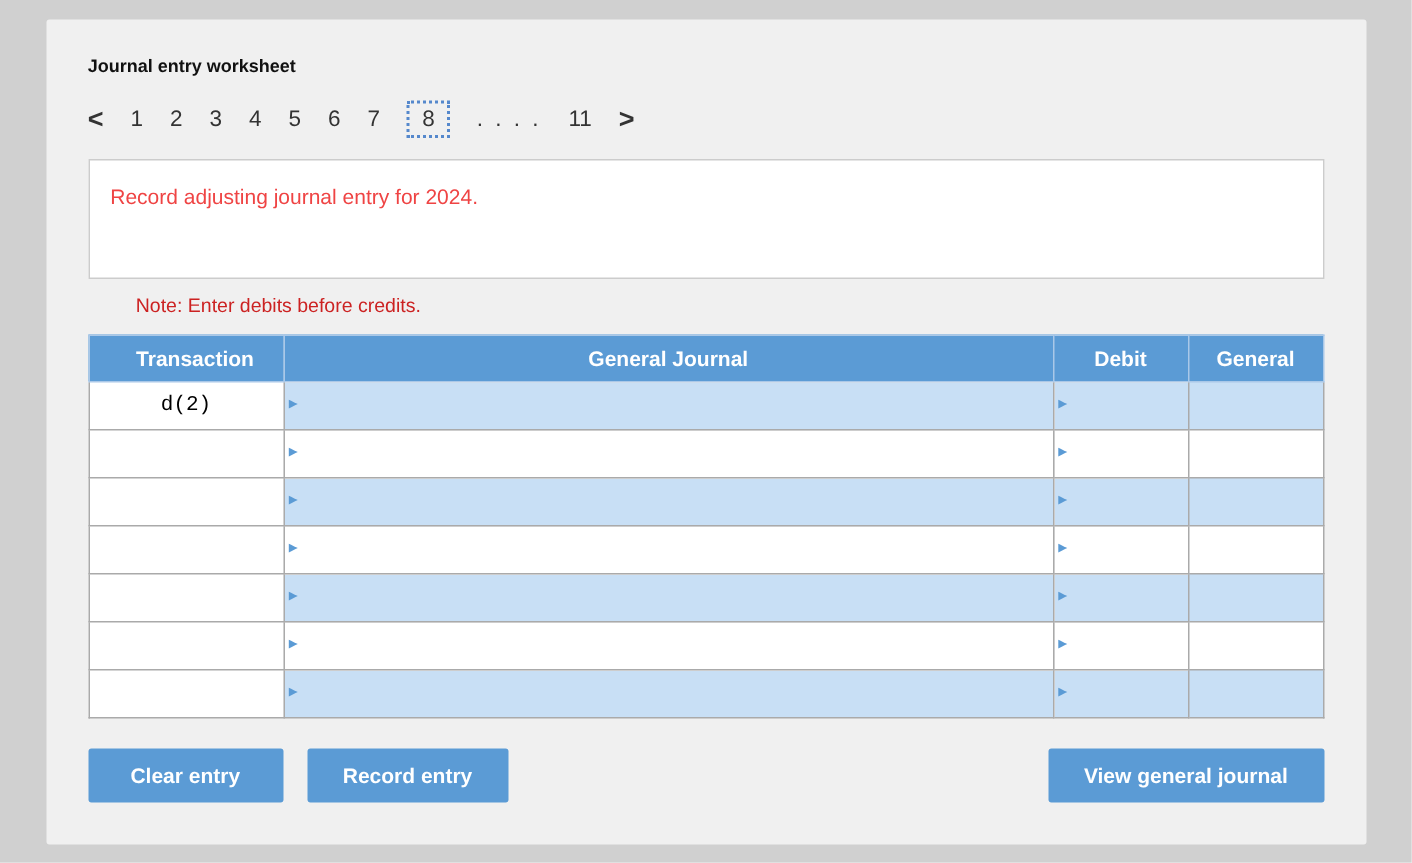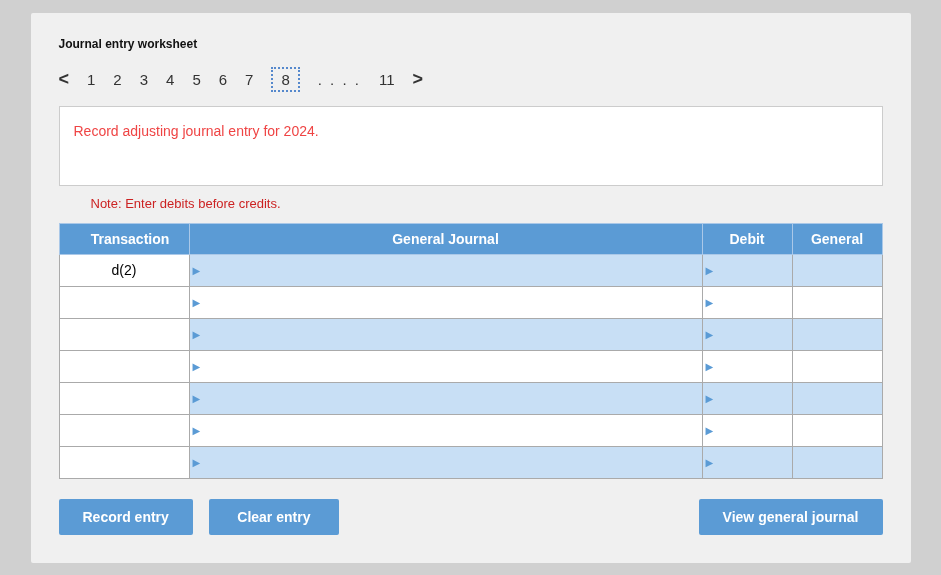--- a/index.html
+++ b/index.html
@@ -90,20 +90,21 @@
     }
     .journal-table thead tr th:nth-child(3),
     .journal-table thead tr th:nth-child(4) {
       width: 90px;
     }
     .journal-table tbody tr td {
       border: 1px solid #aaa;
       height: 32px;
       padding: 0 4px;
       background: #fff;
+      font-family: Liberation Mono, monospace;
     }
     .journal-table tbody tr:nth-child(odd) td:nth-child(2) {
       background: #c8dff5;
     }
     .journal-table tbody tr:nth-child(odd) td:nth-child(3) {
       background: #c8dff5;
     }
     .journal-table tbody tr:nth-child(odd) td:nth-child(4) {
       background: #c8dff5;
     }
@@ -238,18 +239,18 @@
       <tr>
         <td class="transaction-cell"></td>
         <td class="gj-cell"></td>
         <td class="debit-cell"></td>
         <td></td>
       </tr>
     </tbody>
   </table>
 
   <div class="buttons-row">
+    <button class="btn">Clear entry</button>
     <button class="btn">Record entry</button>
-    <button class="btn">Clear entry</button>
     <div class="separator"></div>
     <button class="btn btn-right">View general journal</button>
   </div>
 </div>
 
 </body></html>

